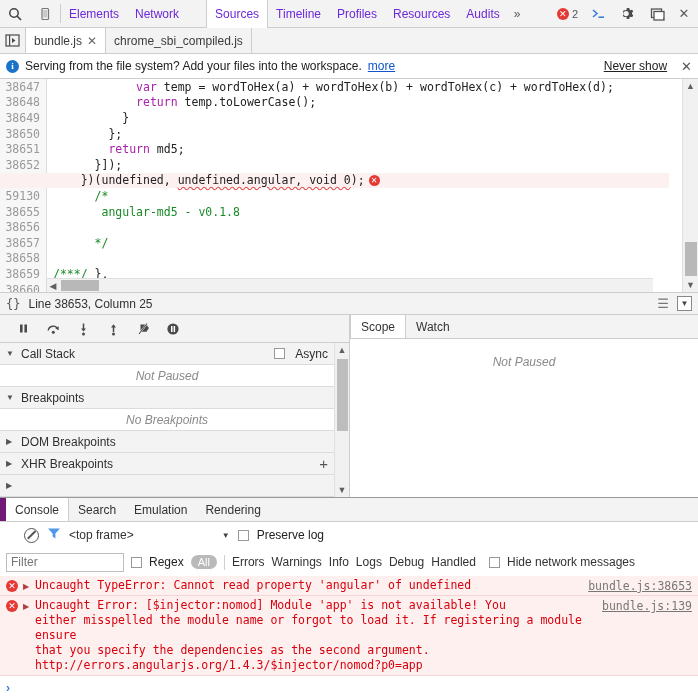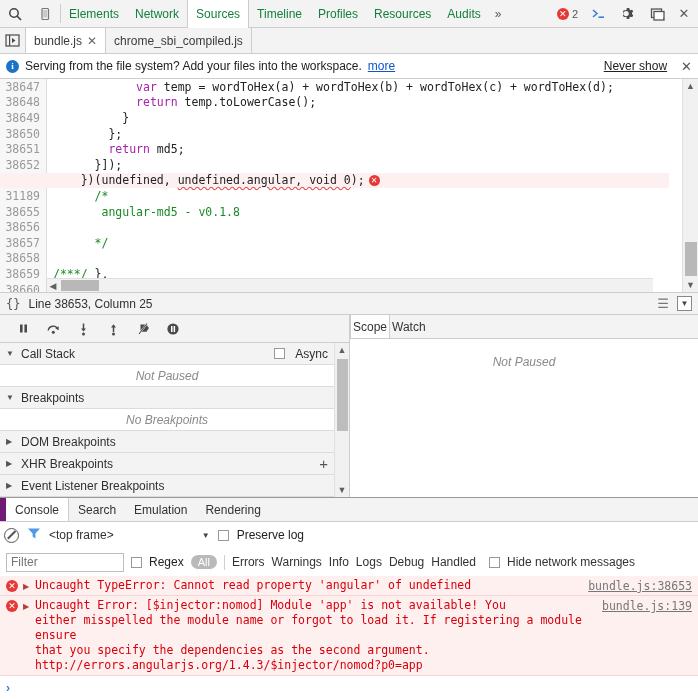--- a/index.html
+++ b/index.html
@@ -21,28 +21,29 @@
     display: flex; align-items: stretch;
   }
   .tb-icon {
     width: 30px; display: flex; align-items: center; justify-content: center;
     color: #5a5a5a;
   }
   .tb-sep { width: 1px; background: #cdcdcd; margin: 4px 0; }
   .panel-tabs { display: flex; align-items: stretch; flex: 1; }
   .ptab {
     padding: 0 8px; display: flex; align-items: center;
-    font-size: 12px; color: #15803d; white-space: nowrap;
+    font-size: 12px; color: #6d28d9; white-space: nowrap;
   }
   .ptab.sel {
     background: #ffffff;
     border-left: 1px solid #cdcdcd;
     border-right: 1px solid #cdcdcd;
     margin-bottom: -1px;
     padding-bottom: 1px;
+    margin-left: 19px;
   }
   .ptab.more { color: #5a5a5a; padding: 0 6px; }
   .tb-right { display: flex; align-items: center; gap: 2px; padding-right: 4px; }
   .err-count { display: flex; align-items: center; gap: 3px; padding: 0 4px; }
   .err-dot {
     width: 12px; height: 12px; border-radius: 50%;
     background: #e53935; color: #fff; font-size: 9px; line-height: 12px;
     text-align: center; font-family: "Liberation Sans", sans-serif;
   }
   .err-num { font-size: 11px; color: #555; }
@@ -180,38 +181,38 @@
   .sb-scrollbar {
     width: 15px; min-width: 15px; background: #f1f1f1; border-left: 1px solid #e0e0e0;
     display: flex; flex-direction: column; align-items: center; padding: 2px 0;
   }
   .sb-thumb { width: 11px; background: #bdbdbd; }
   .debug-right { flex: 1; display: flex; flex-direction: column; background: #fff; }
   .subtabs {
     height: 24px; min-height: 24px; background: #f3f3f3;
     border-bottom: 1px solid #cdcdcd; display: flex; align-items: stretch;
   }
-  .subtab { padding: 0 2px; display: flex; align-items: center; font-size: 12px; color: #333; }
+  .subtab { padding: 0 10px; display: flex; align-items: center; font-size: 12px; color: #333; }
   .subtab.sel { background: #fff; border-left: 1px solid #cdcdcd; border-right: 1px solid #cdcdcd; }
   .scope-body {
     flex: 1; display: flex; justify-content: center; padding-top: 16px;
     font-style: italic; color: #8a8a8a; font-size: 12px;
   }
 
   
   .drawer { flex: 1; display: flex; flex-direction: column; border-top: 1px solid #9a9a9a; overflow: hidden; }
   .drawer-tabs {
     height: 24px; min-height: 24px; background: #f3f3f3;
     border-bottom: 1px solid #cdcdcd; display: flex; align-items: stretch;
   }
   .dtab { padding: 0 9px; display: flex; align-items: center; font-size: 12px; color: #333; }
   .dtab.sel { background: #fff; border-left: 6px solid #701a75; border-right: 1px solid #cdcdcd; }
   .console-bar1 {
     height: 26px; min-height: 26px; background: #fff;
-    display: flex; align-items: center; gap: 8px; padding: 0 4px; font-size: 12px;
+    display: flex; align-items: center; gap: 8px; padding: 0 24px; font-size: 12px;
   }
   .ban { width: 15px; height: 15px; border: 1.6px solid #555; border-radius: 50%; position: relative; }
   .ban::after {
     content: ''; position: absolute; left: 1px; top: 5.4px; width: 11px; height: 1.6px;
     background: #555; transform: rotate(-45deg);
   }
   .funnel { color: #3b8ede; font-size: 13px; }
   .frame-sel { color: #333; }
   .caret { font-size: 8px; color: #444; }
   .lbl { color: #222; }
@@ -339,21 +340,21 @@
   <div class="editor-wrap">
     <div class="code-area">
       <div class="codelines" id="codelines">
           <div class="cline"><span class="gutter">38647</span><span class="ctext"><span class="plain">            </span><span class="kw">var</span><span class="plain"> temp = wordToHex(a) + wordToHex(b) + wordToHex(c) + wordToHex(d);</span></span></div>
           <div class="cline"><span class="gutter">38648</span><span class="ctext"><span class="plain">            </span><span class="kw">return</span><span class="plain"> temp.toLowerCase();</span></span></div>
           <div class="cline"><span class="gutter">38649</span><span class="ctext"><span class="plain">          }</span></span></div>
           <div class="cline"><span class="gutter">38650</span><span class="ctext"><span class="plain">        };</span></span></div>
           <div class="cline"><span class="gutter">38651</span><span class="ctext"><span class="plain">        </span><span class="kw">return</span><span class="plain"> md5;</span></span></div>
           <div class="cline"><span class="gutter">38652</span><span class="ctext"><span class="plain">      }]);</span></span></div>
           <div class="cline errline"><span class="gutter">38653</span><span class="ctext"><span class="plain">    })(undefined, </span><span class="plain squig">undefined.angular, void 0</span><span class="plain">);</span><span class="inline-err">✕</span></span></div>
-          <div class="cline"><span class="gutter">31189</span><span class="ctext"><span class="com">      /*</span></span></div>
+          <div class="cline"><span class="gutter">59130</span><span class="ctext"><span class="com">      /*</span></span></div>
           <div class="cline"><span class="gutter">38655</span><span class="ctext"><span class="com">       angular-md5 - v0.1.8</span></span></div>
           <div class="cline"><span class="gutter">38656</span></div>
           <div class="cline"><span class="gutter">38657</span><span class="ctext"><span class="com">      */</span></span></div>
           <div class="cline"><span class="gutter">38658</span><span class="ctext"><span class="plain"></span></span></div>
           <div class="cline"><span class="gutter">38659</span><span class="ctext"><span class="com">/***/</span><span class="plain"> },</span></span></div>
           <div class="cline"><span class="gutter">38660</span><span class="ctext"><span class="plain"></span></span></div>
         </div>
       <div class="hscroll">
         <span class="hleft">◀</span>
         <span class="hthumb"></span>
@@ -442,21 +443,20 @@
               <span class="spacer"></span>
             </div>
             <div class="sec-head">
               <span class="tri">▶</span>
               <span>XHR Breakpoints</span>
               <span class="spacer"></span>
               <span class="plus">+</span>
             </div>
             <div class="sec-head">
               <span class="tri">▶</span>
-              <span>Event Listener Breakpoints</span>
               <span class="spacer"></span>
             </div>
           </div>
         <div class="sb-scrollbar">
           <span class="arrow-up">▲</span>
           <span class="sb-thumb" style="height:72px;margin-top:4px"></span>
           <span class="vspacer"></span>
           <span class="arrow-dn">▼</span>
         </div>
       </div>

